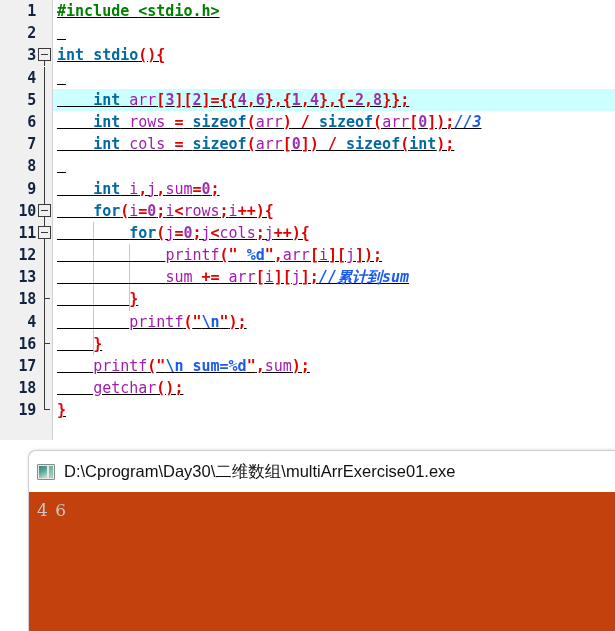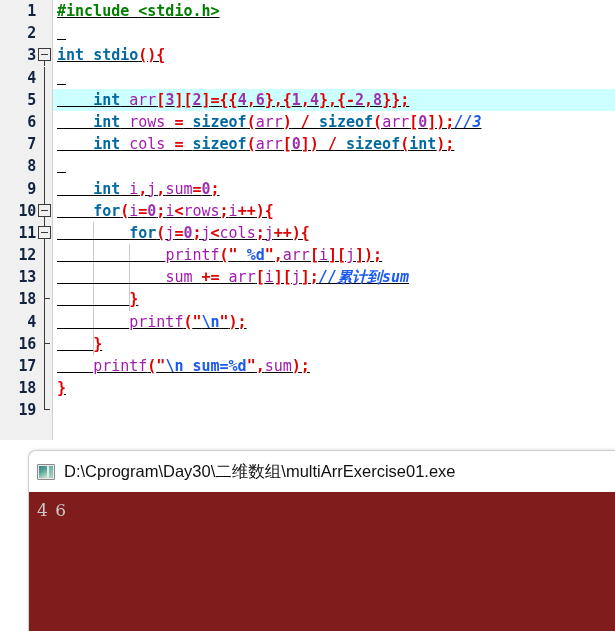--- a/index.html
+++ b/index.html
@@ -198,21 +198,21 @@
     font-size: 16.5px;
     color: #101010;
     white-space: nowrap;
   }
   #console-body {
     position: absolute;
     left: 0;
     top: 41px;
     right: 0;
     bottom: 0;
-    background: #7f1d1d;
+    background: #c2410c;
     padding: 7px 0 0 8px;
     box-sizing: border-box;
   }
   .con-line {
     font-family: "DejaVu Serif", "Liberation Serif", serif;
     font-size: 17px;
     line-height: 23px;
     color: #c8c8c8;
     white-space: pre;
     letter-spacing: 1px;
@@ -355,20 +355,21 @@
       <div class="code-row">&nbsp;</div>
       <div class="code-row"><span class="tok id">    </span><span class="tok kw">int</span><span class="tok id"> i</span><span class="tok pun">,</span><span class="tok id">j</span><span class="tok pun">,</span><span class="tok id">sum</span><span class="tok op">=</span><span class="tok num">0</span><span class="tok pun">;</span></div>
       <div class="code-row"><span class="tok id">    </span><span class="tok kw">for</span><span class="tok pun">(</span><span class="tok id">i</span><span class="tok op">=</span><span class="tok num">0</span><span class="tok pun">;</span><span class="tok id">i</span><span class="tok op">&lt;</span><span class="tok id">rows</span><span class="tok pun">;</span><span class="tok id">i</span><span class="tok op">++</span><span class="tok pun">){</span></div>
       <div class="code-row"><div class="guide" style="left: 40px; top: 0px; height: 22.2px;"></div><span class="tok id">        </span><span class="tok kw">for</span><span class="tok pun">(</span><span class="tok id">j</span><span class="tok op">=</span><span class="tok num">0</span><span class="tok pun">;</span><span class="tok id">j</span><span class="tok op">&lt;</span><span class="tok id">cols</span><span class="tok pun">;</span><span class="tok id">j</span><span class="tok op">++</span><span class="tok pun">){</span></div>
       <div class="code-row"><div class="guide" style="left: 40px; top: 0px; height: 22.2px;"></div><div class="guide" style="left: 76px; top: 0px; height: 22.2px;"></div><span class="tok id">            </span><span class="tok id">printf</span><span class="tok pun">(</span><span class="tok str">"</span><span class="tok str"> </span><span class="tok fmt">%d</span><span class="tok str">"</span><span class="tok pun">,</span><span class="tok id">arr</span><span class="tok pun">[</span><span class="tok id">i</span><span class="tok pun">][</span><span class="tok id">j</span><span class="tok pun">]);</span></div>
       <div class="code-row"><div class="guide" style="left: 40px; top: 0px; height: 22.2px;"></div><div class="guide" style="left: 76px; top: 0px; height: 22.2px;"></div><span class="tok id">            </span><span class="tok id">sum </span><span class="tok op">+=</span><span class="tok id"> arr</span><span class="tok pun">[</span><span class="tok id">i</span><span class="tok pun">][</span><span class="tok id">j</span><span class="tok pun">];</span><span class="tok cmt">//累计到sum</span></div>
       <div class="code-row"><div class="guide" style="left: 40px; top: 0px; height: 22.2px;"></div><div class="guide" style="left: 76px; top: 0px; height: 22.2px;"></div><span class="tok id">        </span><span class="tok pun">}</span></div>
       <div class="code-row"><div class="guide" style="left: 40px; top: 0px; height: 22.2px;"></div><span class="tok id">        </span><span class="tok id">printf</span><span class="tok pun">(</span><span class="tok str">"</span><span class="tok fmt">\n</span><span class="tok str">"</span><span class="tok pun">);</span></div>
       <div class="code-row"><div class="guide" style="left: 40px; top: 0px; height: 22.2px;"></div><span class="tok id">    </span><span class="tok pun">}</span></div>
       <div class="code-row"><span class="tok id">    </span><span class="tok id">printf</span><span class="tok pun">(</span><span class="tok str">"</span><span class="tok fmt">\n sum=%d</span><span class="tok str">"</span><span class="tok pun">,</span><span class="tok id">sum</span><span class="tok pun">);</span></div>
+      <div class="code-row"><span class="tok id">    </span><span class="tok id">getchar</span><span class="tok pun">();</span></div>
       <div class="code-row"><span class="tok pun">}</span></div>
     </div>
 
 </div>
 
 <div id="console-window">
   <div id="console-titlebar">
     <div id="console-icon"></div>
     <div id="console-title">D:\Cprogram\Day30\二维数组\multiArrExercise01.exe</div>
   </div>

